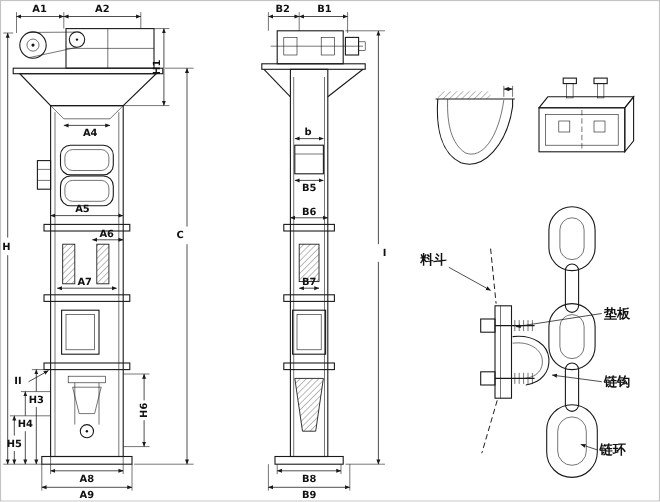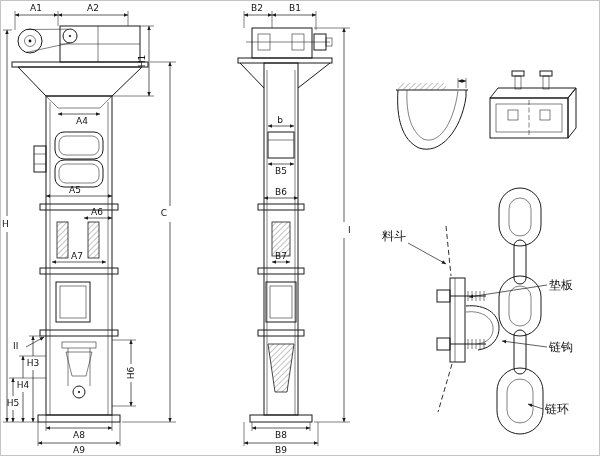--- a/index.html
+++ b/index.html
@@ -1,19 +1,20 @@
 <!DOCTYPE html>
 <html><head>
 <meta charset="utf-8">
 <style>
   html,body { margin:0; padding:0; background:#e9e9e9; }
   .canvas {
     width:600px; height:456px; background:#ffffff; position:relative;
     outline:1px solid #c4c4c4; outline-offset:-1px; overflow:hidden;
     font-family:"DejaVu Sans", sans-serif;
+    font-weight:bold;
   }
   svg { display:block; }
   .ln  { stroke:#1a1a1a; stroke-width:1;   fill:none; }
   .tn  { stroke:#1a1a1a; stroke-width:0.55; fill:none; }
   .dim { stroke:#1a1a1a; stroke-width:0.7; fill:none; }
   .ctr { stroke:#1a1a1a; stroke-width:0.55; stroke-dasharray:5 2.5; fill:none; }
   .dsh { stroke:#1a1a1a; stroke-width:0.9; stroke-dasharray:5 3; fill:none; }
   .dtx { font-family:"DejaVu Sans",sans-serif; font-size:9px; fill:#111; }
   .cjk { font-family:"DejaVu Sans",sans-serif; font-size:12px; fill:#111; }
 </style>

